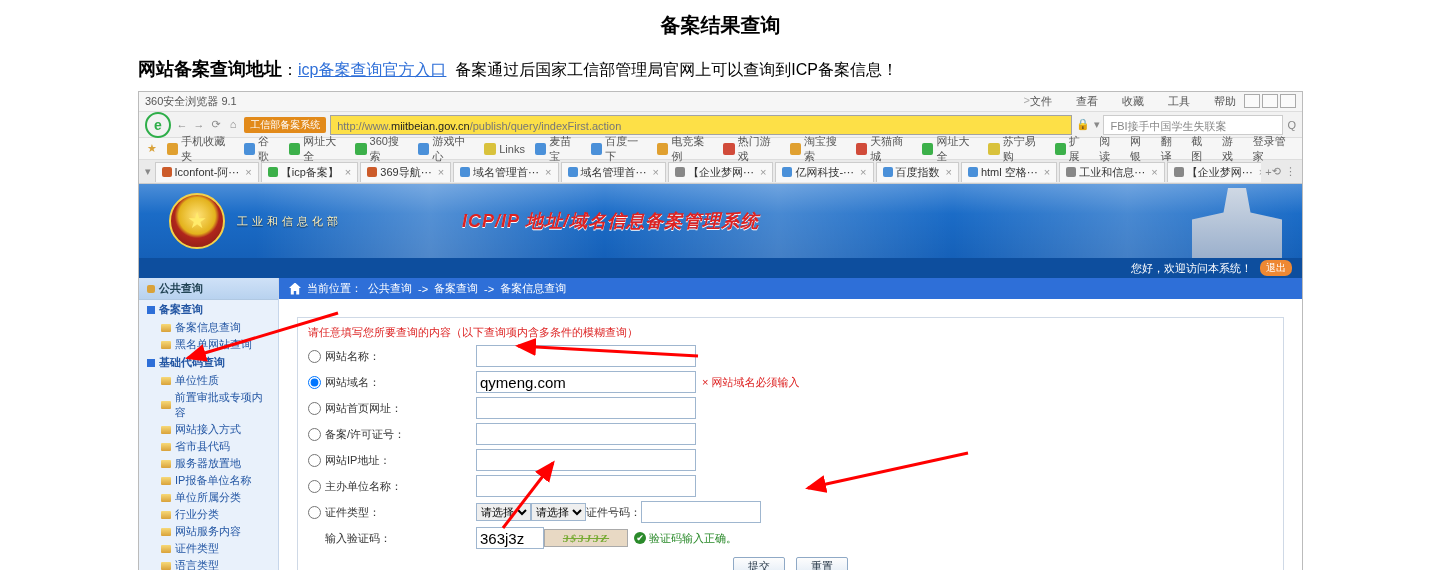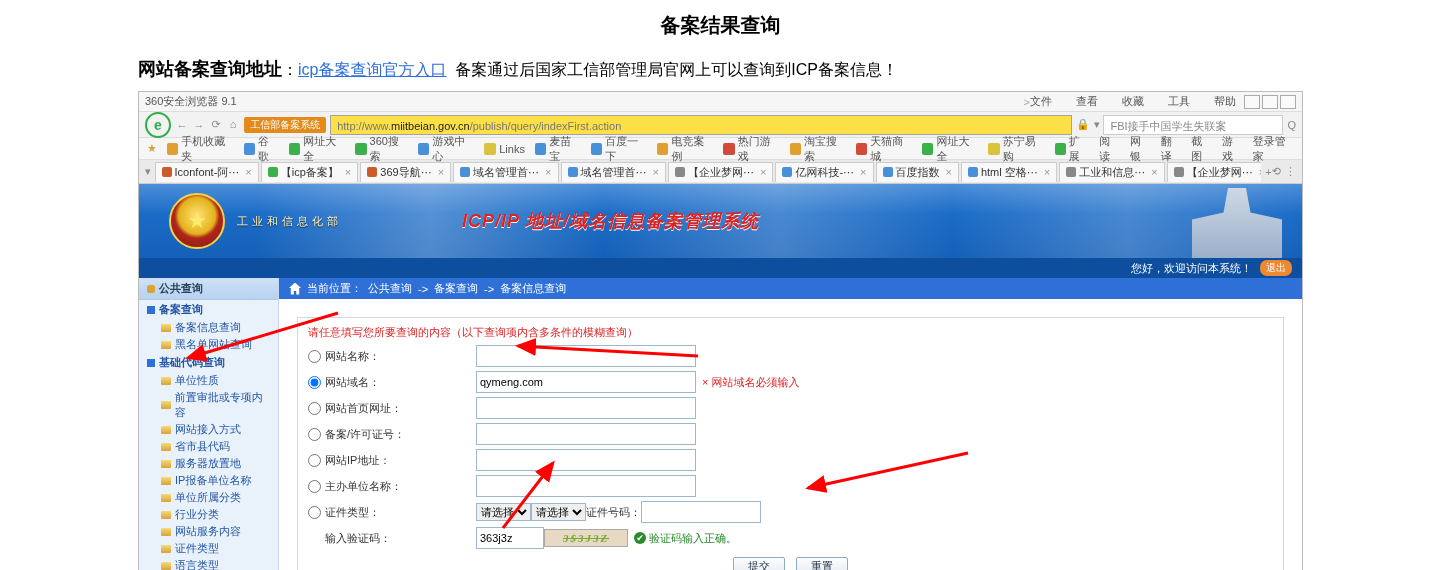--- a/index.html
+++ b/index.html
@@ -4,21 +4,21 @@
 <style>
   * { box-sizing: border-box; margin: 0; padding: 0; }
   body { font-family: "Microsoft YaHei", Arial, sans-serif; background: #fff; width: 1441px; }
 
   .page-title { text-align: center; font-size: 20px; font-weight: bold; padding: 12px 0 18px; }
   .intro { padding: 0 138px 10px; font-size: 16px; }
   .intro .label { font-weight: bold; font-size: 18px; }
   .intro a { color: #2e6fd8; text-decoration: underline; }
 
   .browser { margin: 0 138px; border: 1px solid #bbb; background: #f2f2f2; font-size: 11px; color: #333; }
-  .titlebar { display: flex; align-items: center; padding: 2px 6px; background: #f6f6f6; border-bottom: 1px solid #ddd; height: 20px; }
+  .titlebar { display: flex; align-items: flex-start; padding: 2px 6px; background: #f6f6f6; border-bottom: 1px solid #ddd; height: 20px; }
   .titlebar .ttl { flex: 1; color: #555; }
   .titlebar .menu { display: flex; gap: 24px; color: #555; }
   .titlebar .winbtns { display: flex; gap: 2px; margin-left: 8px; }
   .titlebar .winbtns span { width: 16px; height: 14px; border: 1px solid #aaa; background: #fafafa; display: inline-block; }
 
   .addrbar { display: flex; align-items: center; padding: 3px 6px; gap: 4px; background: #f2f2f2; border-bottom: 1px solid #ddd; height: 26px; }
   .addrbar .logo { width: 26px; height: 26px; border: 2px solid #2eae49; border-radius: 50%; display: flex; align-items: center; justify-content: center; color: #2eae49; font-weight: bold; font-size: 14px; }
   .addrbar .nav span { display: inline-block; width: 14px; text-align: center; color: #888; }
   .addrbar .badge { background: #e28a1a; color: #fff; padding: 1px 6px; border-radius: 2px; font-size: 10px; }
   .addrbar .url { flex: 1; background: #fde047; border: 1px solid #a3a3a3; padding: 2px 6px; color: #777; height: 20px; line-height: 16px; }
@@ -67,21 +67,21 @@
   .sb-item::before { content:""; width:10px; height:8px; background: linear-gradient(#f7d978,#d9a23a); border-radius:1px; }
 
   .main { flex: 1; background: #fff; }
   .crumb { background: #2e6fd8; color: #fff; padding: 3px 10px; font-size: 11px; display:flex; align-items:center; gap:6px; }
   .crumb .home { width:12px; height:12px; background:#fff; clip-path: polygon(50% 0, 100% 45%, 85% 45%, 85% 100%, 60% 100%, 60% 70%, 40% 70%, 40% 100%, 15% 100%, 15% 45%, 0 45%); }
   .formwrap { border: 1px solid #cfd9e6; margin: 18px; padding: 4px 0 14px; font-size: 11px; position: relative; }
   .formhint { color: #d22; padding: 3px 10px; }
   .frow { display: flex; align-items: center; padding: 2px 10px; }
   .frow .rcol { display:flex; align-items:center; gap:4px; width: 168px; }
   .frow label { color: #333; }
-  .frow input[type=text] { border: 1px solid #9fb6cf; height: 22px; padding: 0 3px; font-size:11px; }
+  .frow input[type=text] { border: 1px solid #9fb6cf; height: 22px; padding: 0 3px; font-size:15px; }
   .frow select { border: 1px solid #9fb6cf; height: 18px; font-size: 11px; }
   .inp-m { width: 220px; }
   .inp-s { width: 68px; }
   .req { color: #d22; margin-left: 6px; }
   .captcha { display:inline-block; width:84px; height:18px; border:1px solid #aaa; background:#e8d9c4; font-family: cursive; font-style: italic; font-weight:bold; letter-spacing:2px; text-align:center; line-height:17px; color:#7a3; text-decoration: line-through; }
   .ok { color: #2a8a2a; display:inline-flex; align-items:center; gap:3px; margin-left:6px; }
   .ok::before { content:"✔"; background:#2a8a2a; color:#fff; border-radius:50%; width:12px; height:12px; display:inline-flex; align-items:center; justify-content:center; font-size:9px; }
   .btnrow { text-align: center; padding-top: 6px; }
   .btnrow button { border:1px solid #8fa9c6; background: linear-gradient(#fdfdfd,#e3ecf6); padding: 1px 14px; font-size: 11px; color:#234; margin: 0 4px; cursor:pointer; border-radius:2px; }
 

